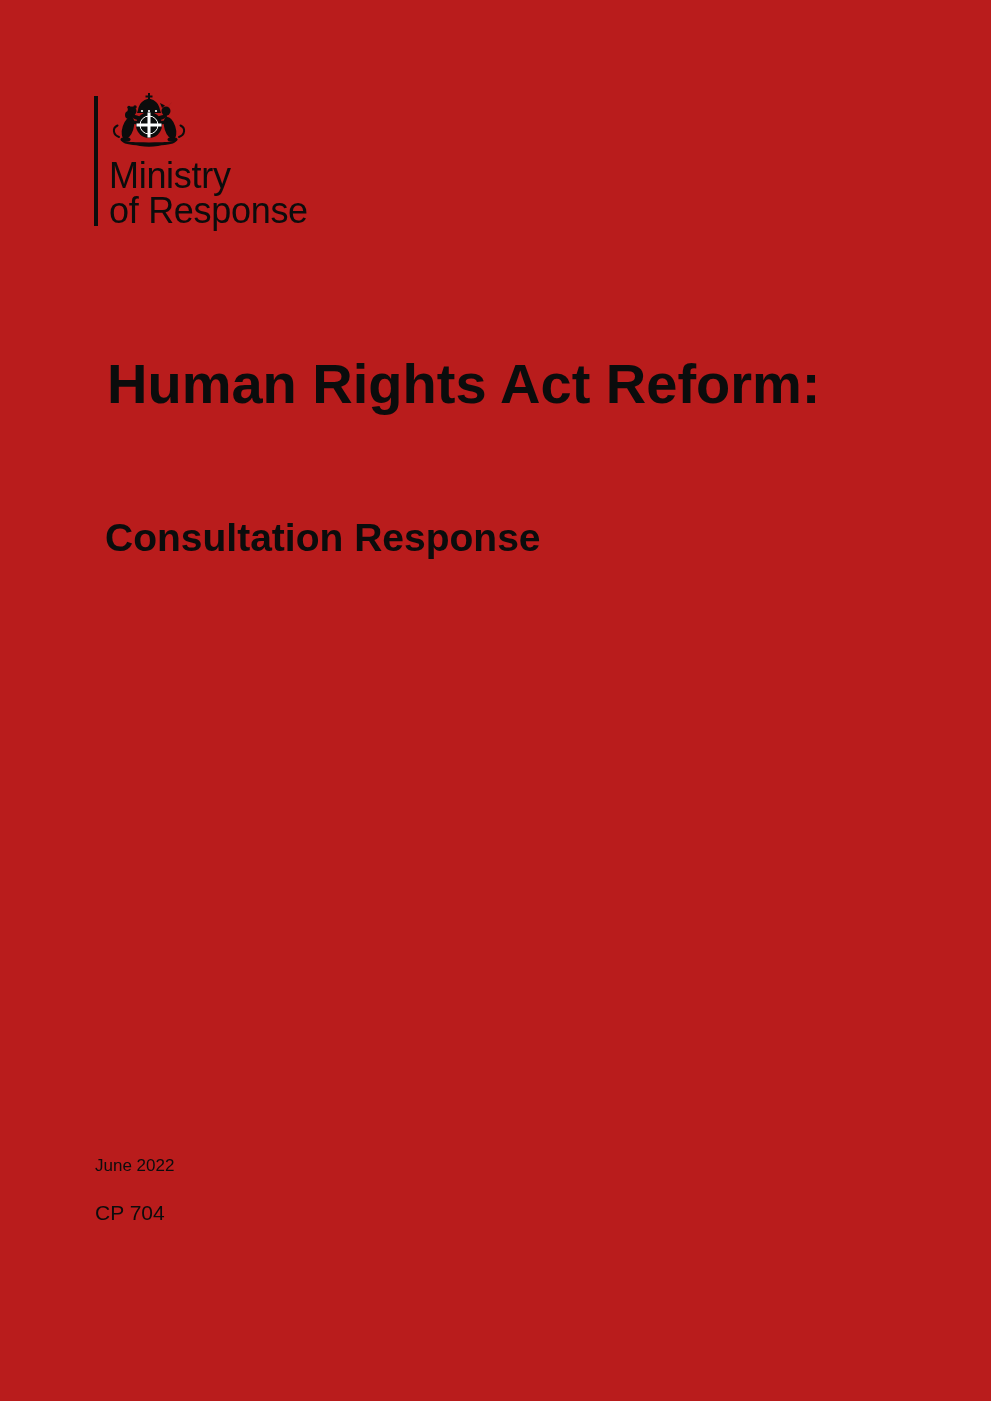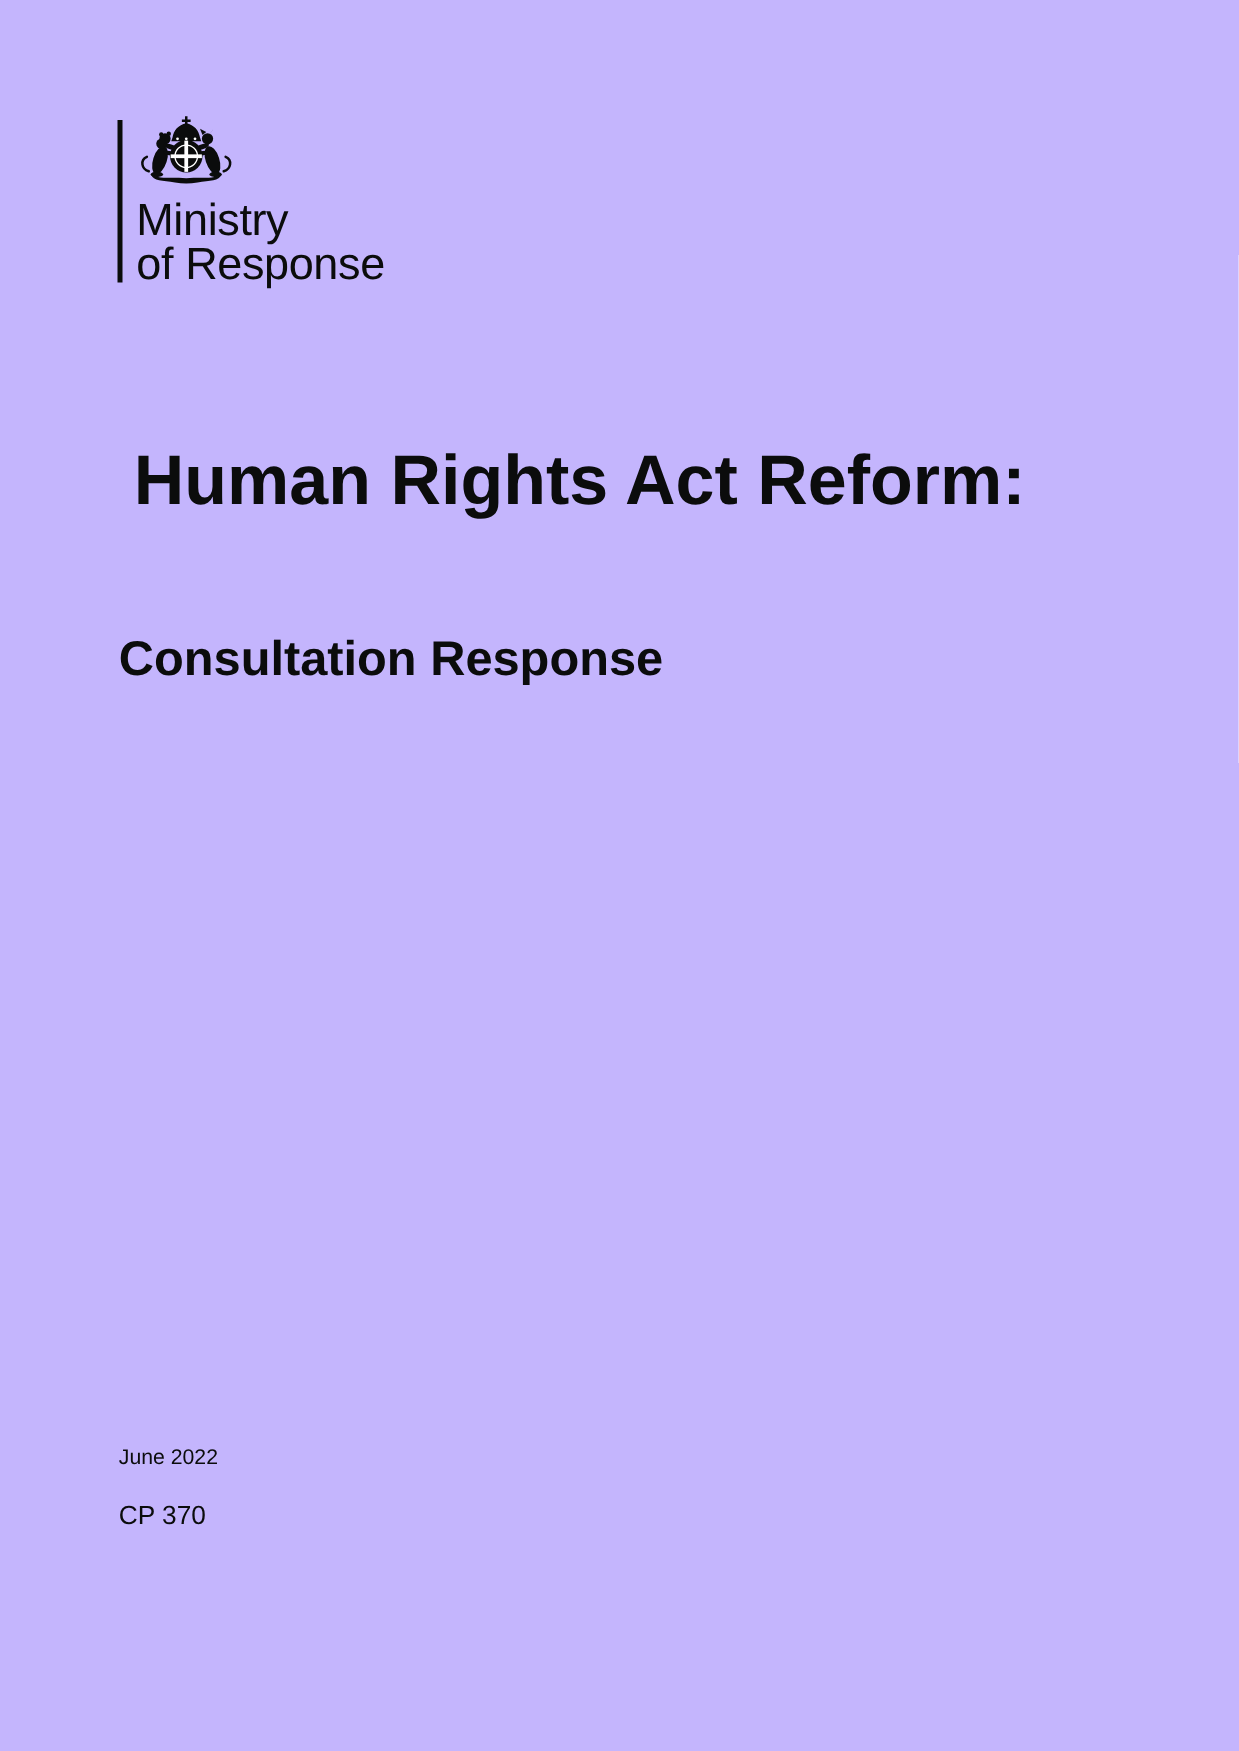--- a/index.html
+++ b/index.html
@@ -4,21 +4,21 @@
 <style>
   html, body {
     margin: 0;
     padding: 0;
     background: #ffffff;
   }
   .page {
     position: relative;
     width: 991px;
     height: 1401px;
-    background: #c4b5fd;
+    background: #b91c1c;
     overflow: hidden;
     font-family: "Liberation Sans", "DejaVu Sans", sans-serif;
     color: #0b0c0c;
   }
   .logo-bar {
     position: absolute;
     left: 94px;
     top: 96px;
     width: 4px;
     height: 130px;
@@ -46,21 +46,21 @@
     top: 341px;
     margin: 12px;
     font-size: 56px;
     line-height: 61px;
     font-weight: 700;
   }
   .subtitle {
     position: absolute;
     left: 95px;
     top: 505px;
-    margin: 0;
+    margin: 10px;
     font-size: 39px;
     line-height: 46px;
     font-weight: 700;
   }
   .imprint-date {
     position: absolute;
     left: 95px;
     top: 1154px;
     margin: 0;
     font-size: 17px;
@@ -131,15 +131,15 @@
     <span class="line">of Response</span>
   </div>
 
   <h1 class="title">
     <span class="line">Human Rights Act Reform:</span>
   </h1>
 
   <h2 class="subtitle">Consultation Response</h2>
 
   <p class="imprint-date">June 2022</p>
-  <p class="imprint-ref">CP 370</p>
+  <p class="imprint-ref">CP 704</p>
 
 </div>
 
 </body></html>

